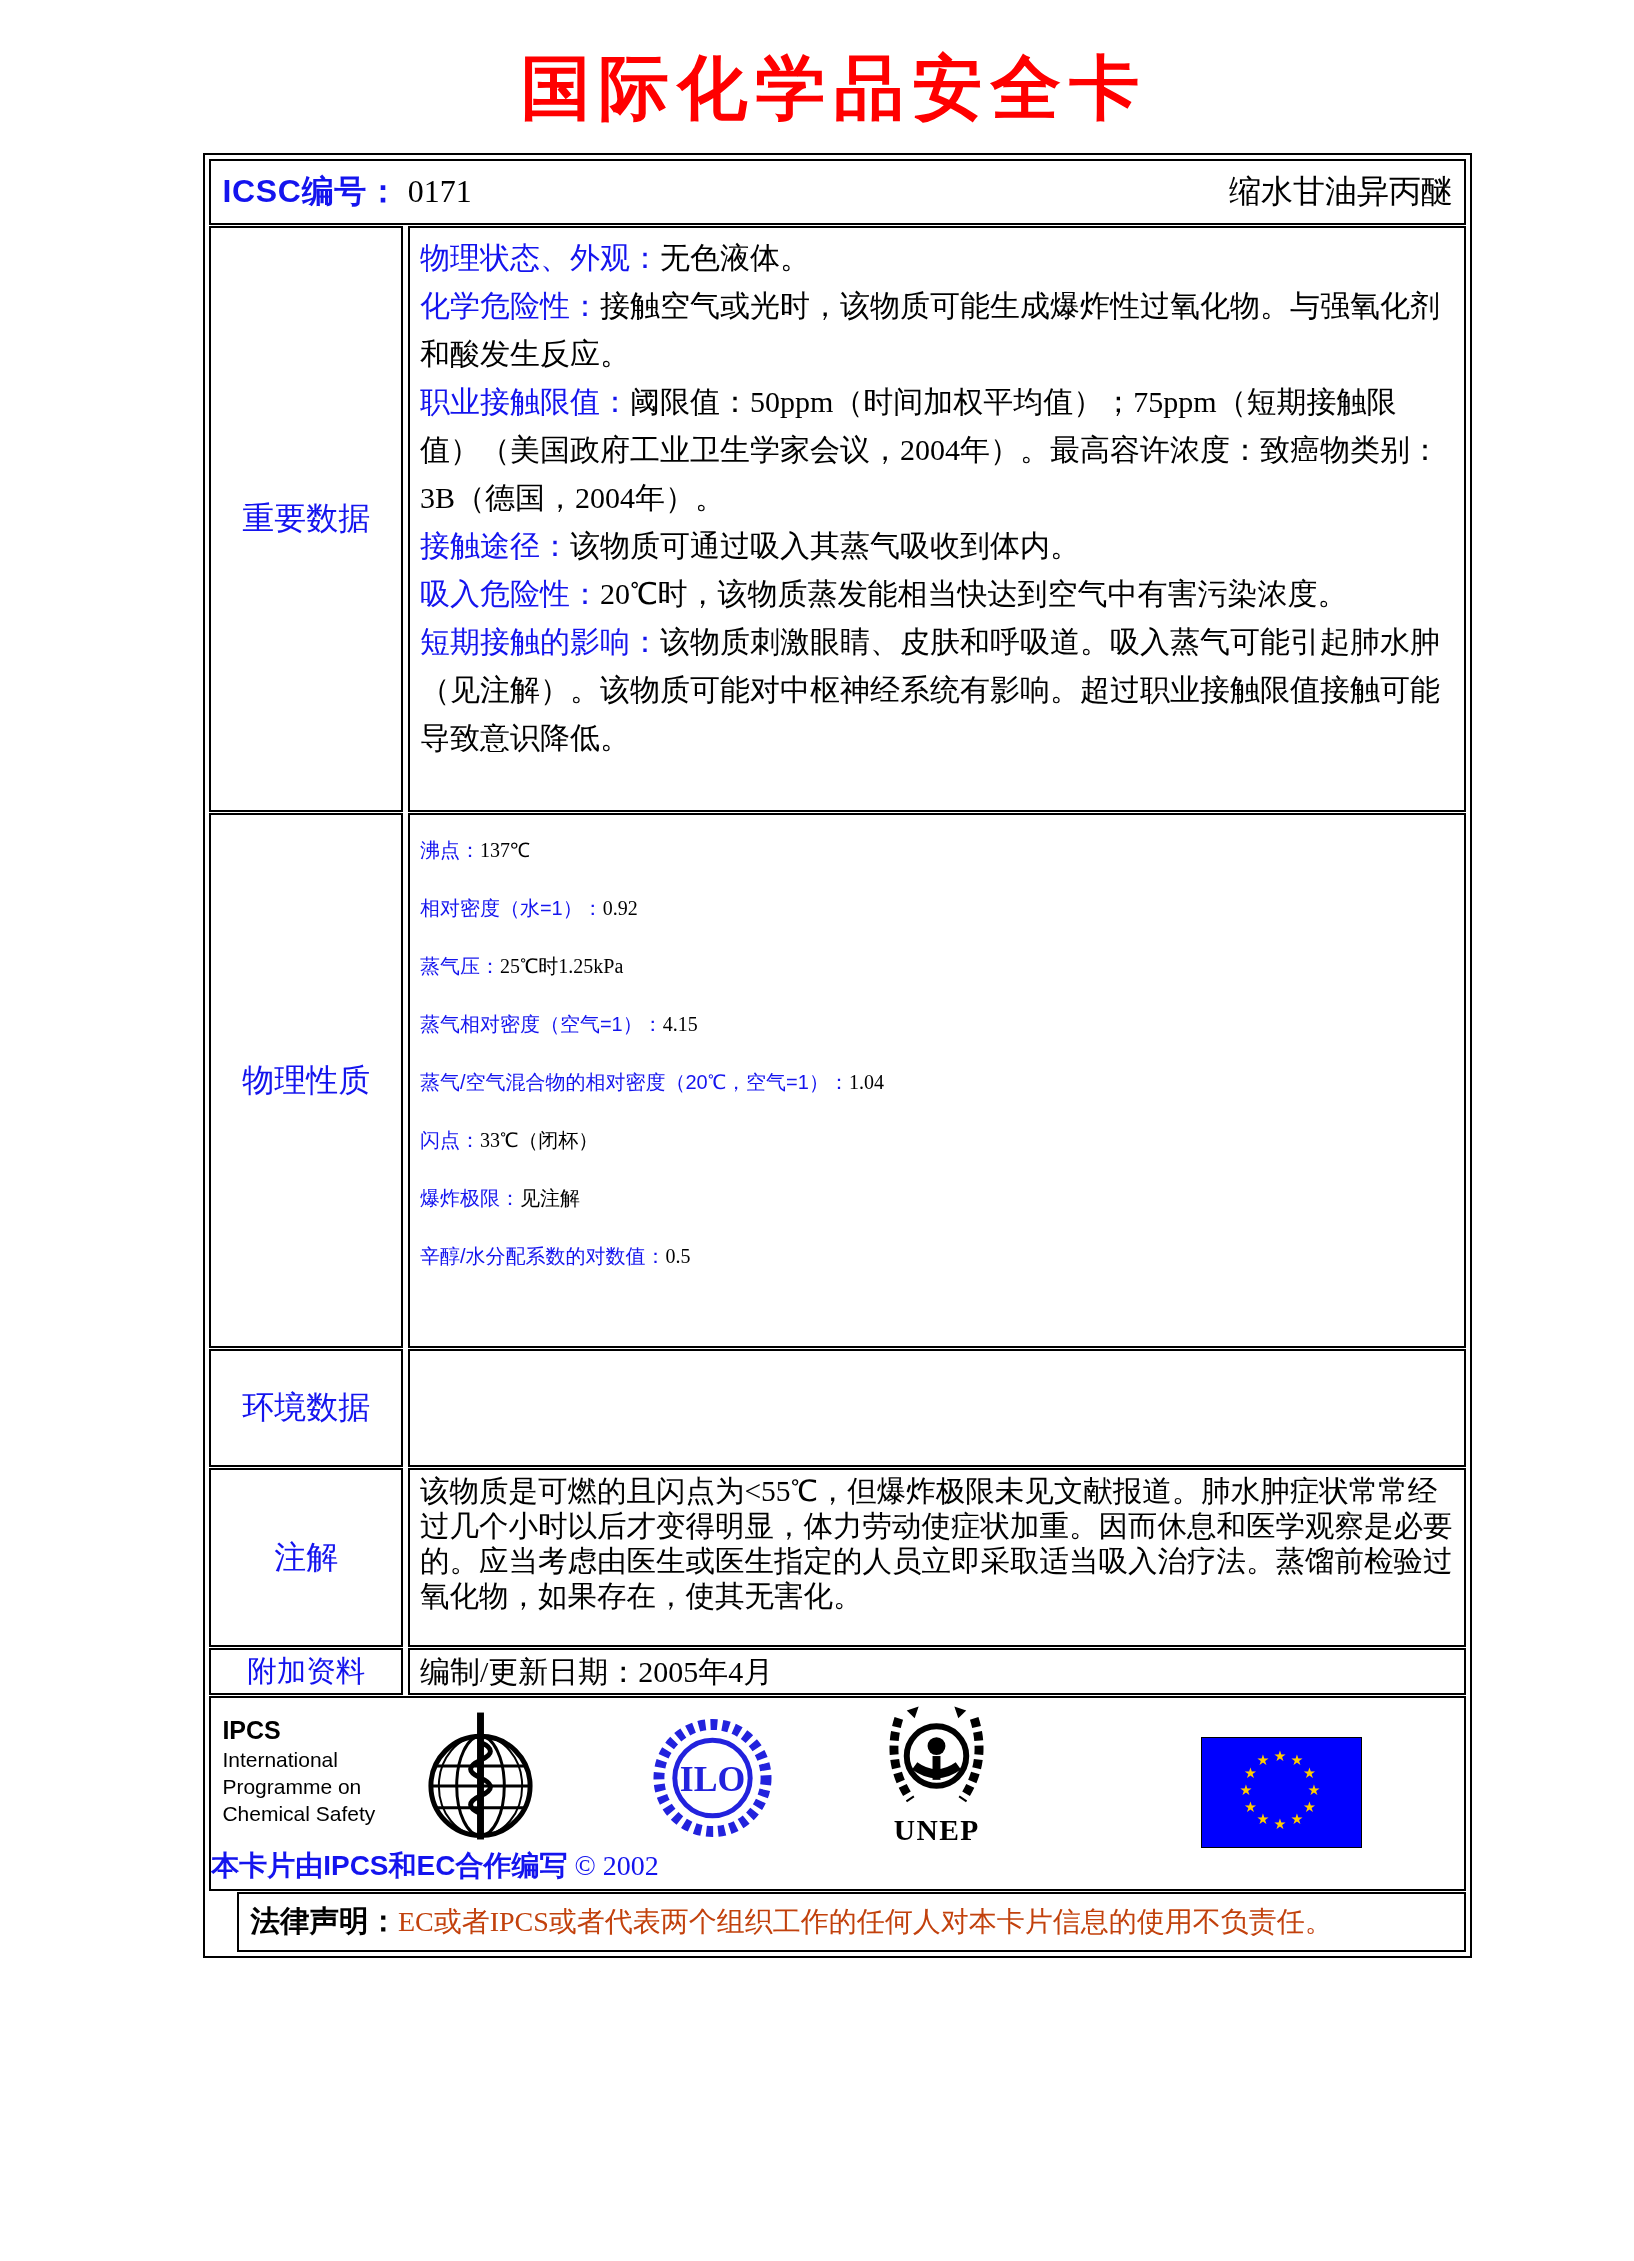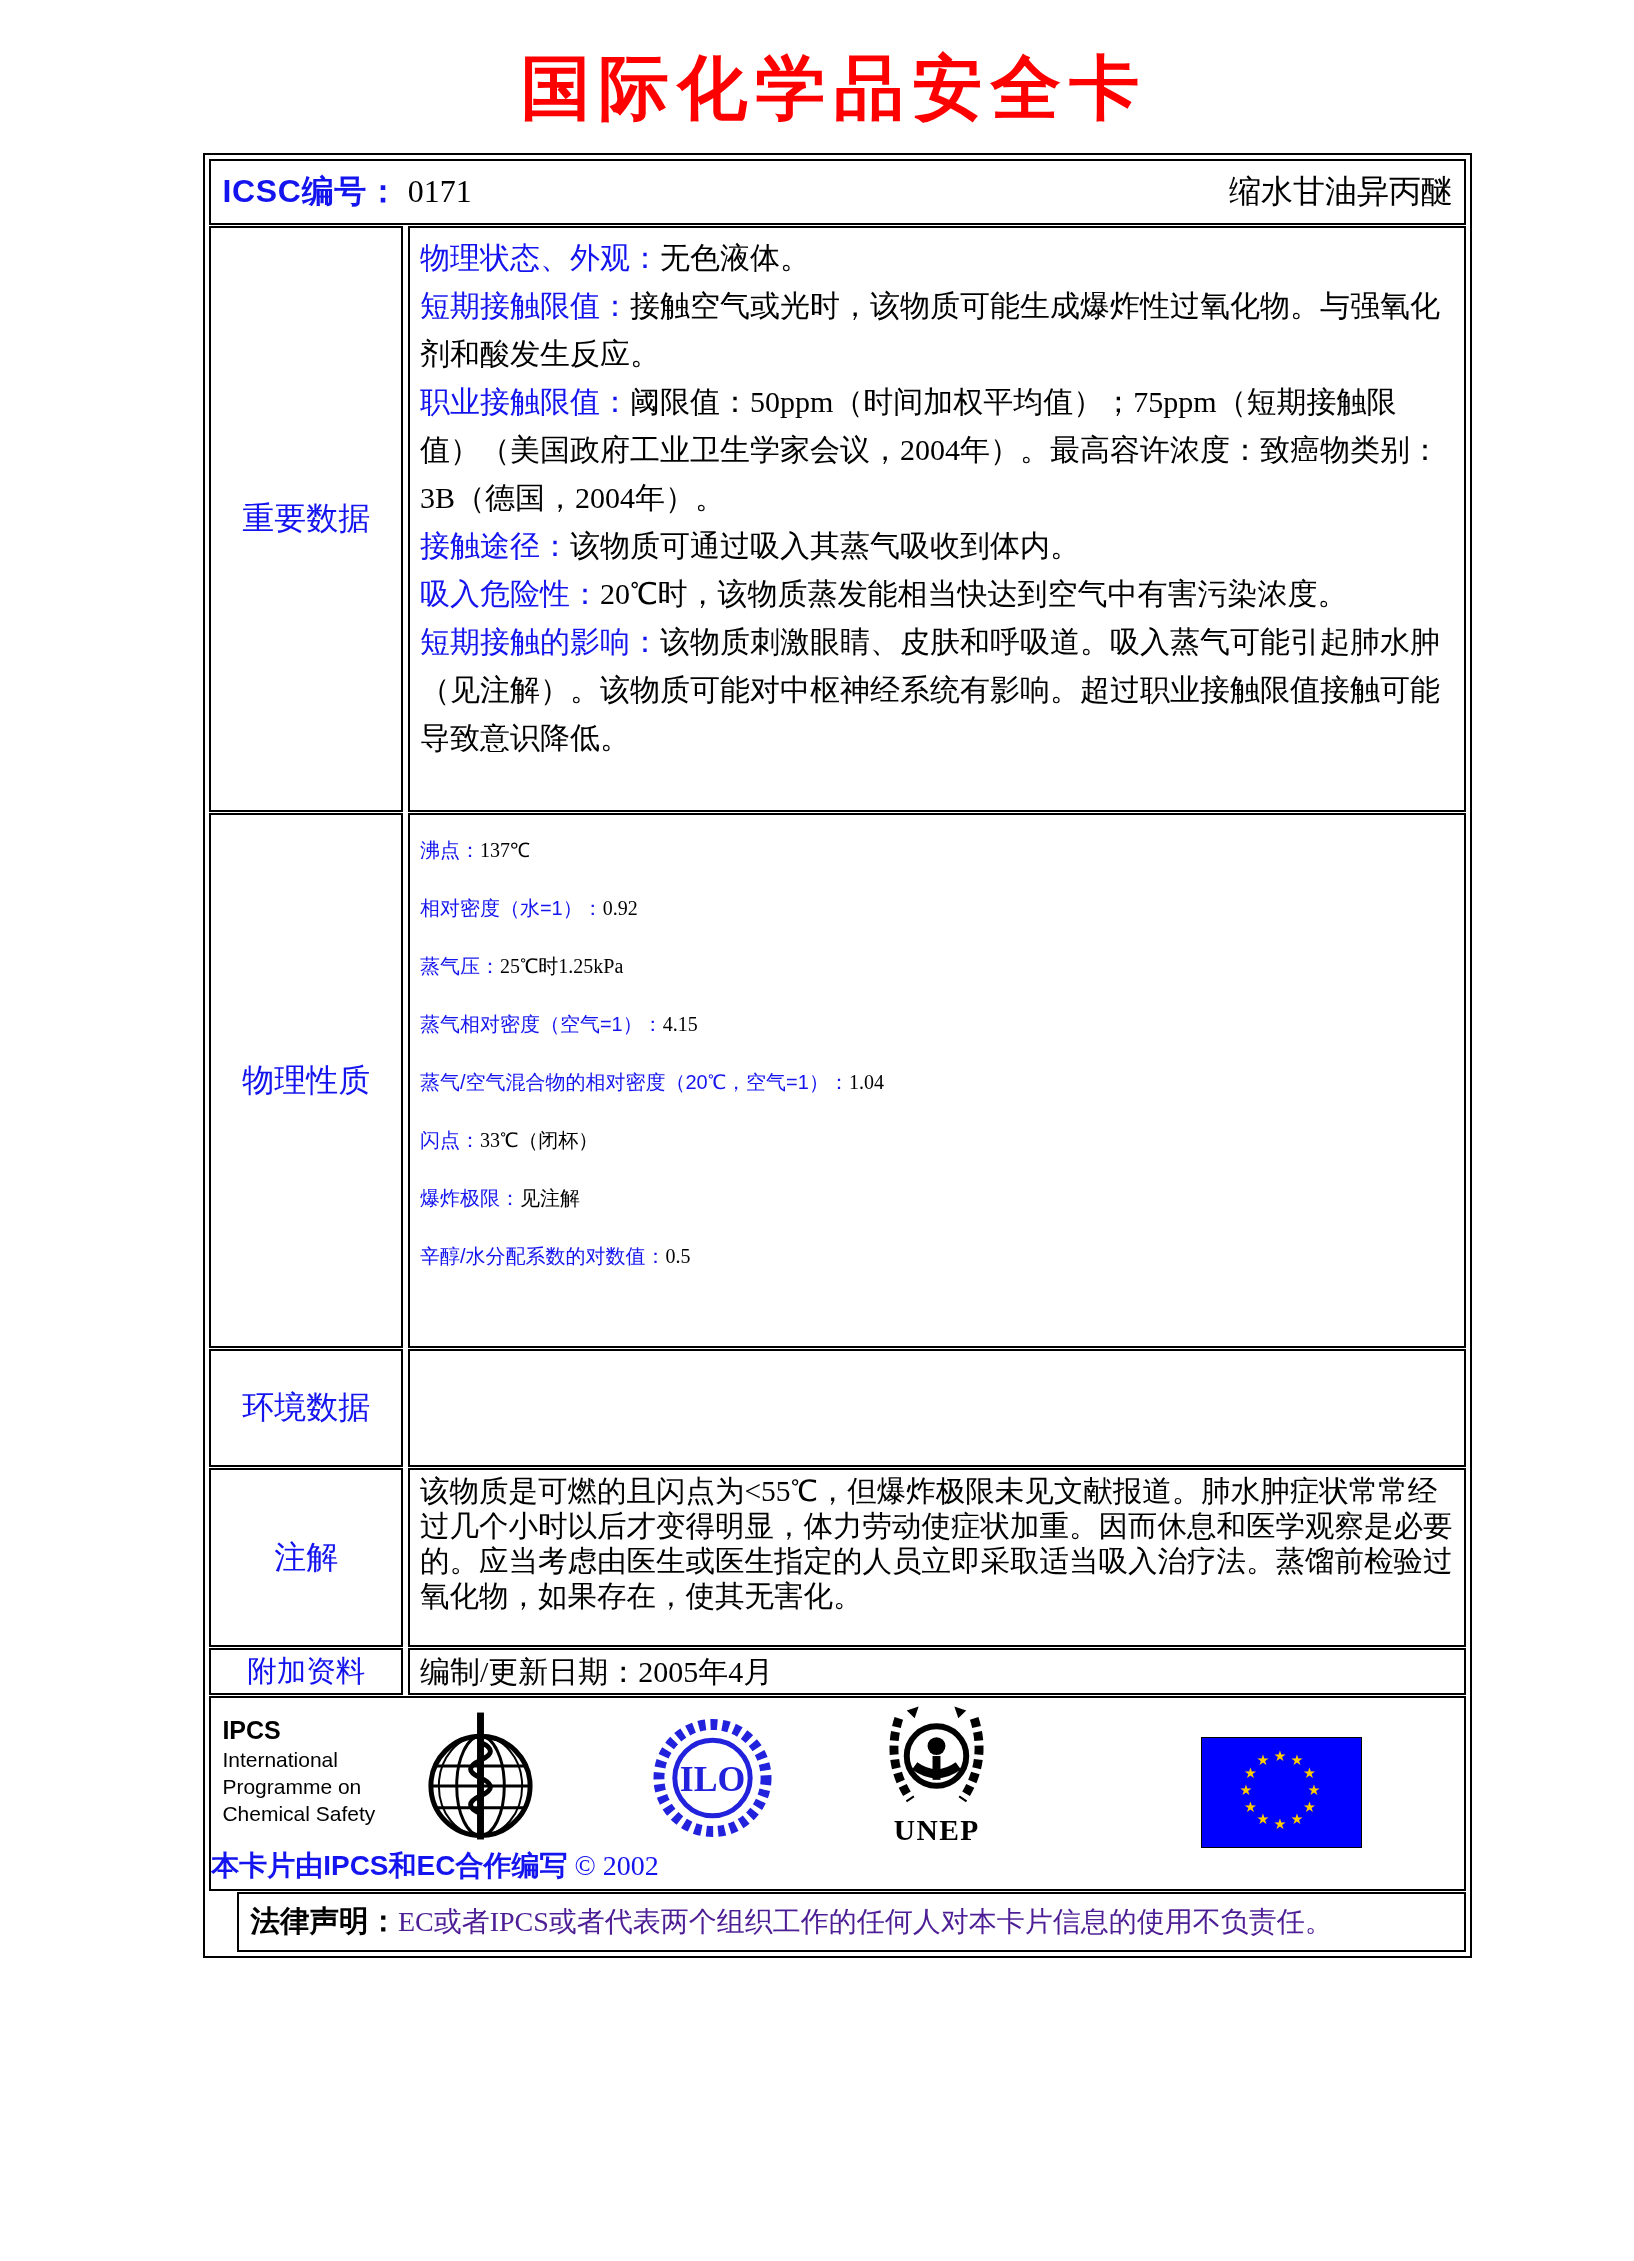--- a/index.html
+++ b/index.html
@@ -49,21 +49,21 @@
              letter-spacing:1.4px;color:#000;margin-top:-4.2px;}
   .eu-flag{left:990px;top:39px;width:159px;height:109px;background:#0000fe;
            border:1.4px solid #000;}
   .credit-line{position:absolute;left:0;bottom:4.2px;width:100%;
                font-size:28px;color:#1414ee;}
   .credit-main{font-family:"Liberation Sans",sans-serif;font-weight:bold;}
   .credit-copy{font-family:"Liberation Serif",serif;}
   .row-legal{height:60px;padding-left:28px;}
   .row-legal .cell{display:flex;align-items:center;padding:0 11.2px;}
   .legal-lbl{font-family:"Liberation Sans",sans-serif;font-weight:bold;font-size:29.5px;color:#000;}
-  .legal-txt{font-size:28px;color:#4c1d95;}
+  .legal-txt{font-size:28px;color:#c2410c;}
 </style>
 </head>
 <body>
 
 <div class="page">
 
   <div class="title">国际化学品安全卡</div>
 
   <div class="card">
 
@@ -74,21 +74,21 @@
           <span class="val">0171</span>
         </div>
         <div class="hdr-chem val">缩水甘油异丙醚</div>
       </div>
     </div>
 
     <div class="row row-important">
       <div class="cell label-cell">重要数据</div>
       <div class="cell content-cell">
         <p><span class="lbl">物理状态、外观：</span><span class="val">无色液体。</span></p>
-        <p><span class="lbl">短期接触限值：</span><span class="val">接触空气或光时，该物质可能生成爆炸性过氧化物。与强氧化剂和酸发生反应。</span></p>
+        <p><span class="lbl">化学危险性：</span><span class="val">接触空气或光时，该物质可能生成爆炸性过氧化物。与强氧化剂和酸发生反应。</span></p>
         <p><span class="lbl">职业接触限值：</span><span class="val">阈限值：50ppm（时间加权平均值）；75ppm（短期接触限值）（美国政府工业卫生学家会议，2004年）。最高容许浓度：致癌物类别：3B（德国，2004年）。</span></p>
         <p><span class="lbl">接触途径：</span><span class="val">该物质可通过吸入其蒸气吸收到体内。</span></p>
         <p><span class="lbl">吸入危险性：</span><span class="val">20℃时，该物质蒸发能相当快达到空气中有害污染浓度。</span></p>
         <p><span class="lbl">短期接触的影响：</span><span class="val">该物质刺激眼睛、皮肤和呼吸道。吸入蒸气可能引起肺水肿（见注解）。该物质可能对中枢神经系统有影响。超过职业接触限值接触可能导致意识降低。</span></p>
       </div>
     </div>
 
     <div class="row row-physical">
       <div class="cell label-cell">物理性质</div>
       <div class="cell content-cell">

